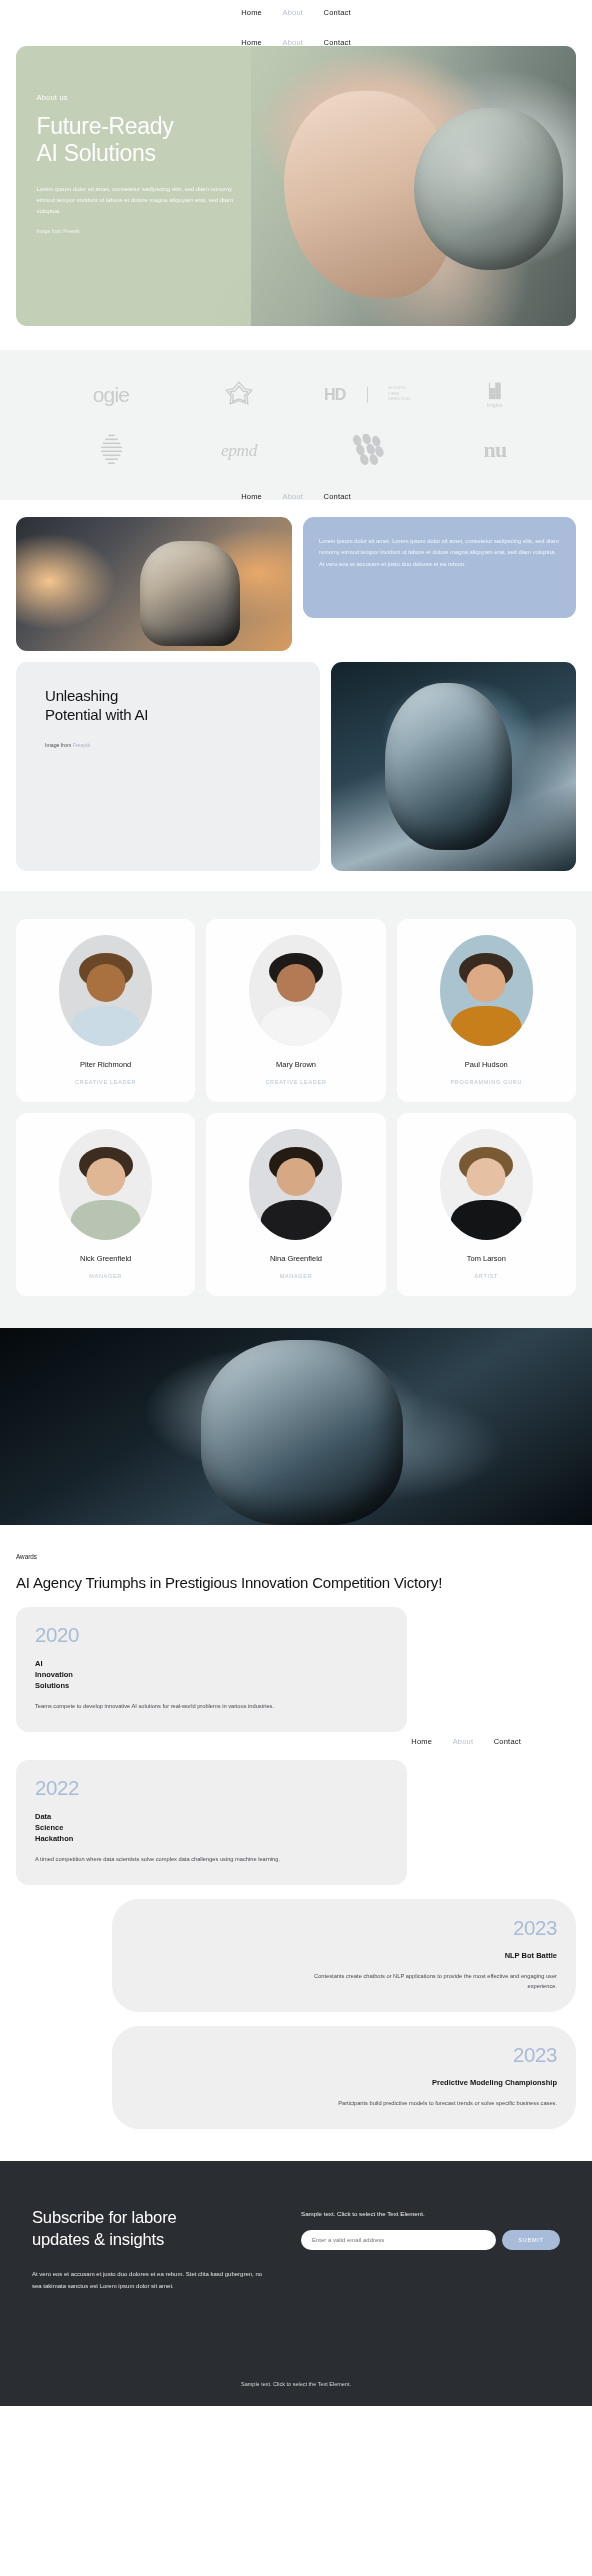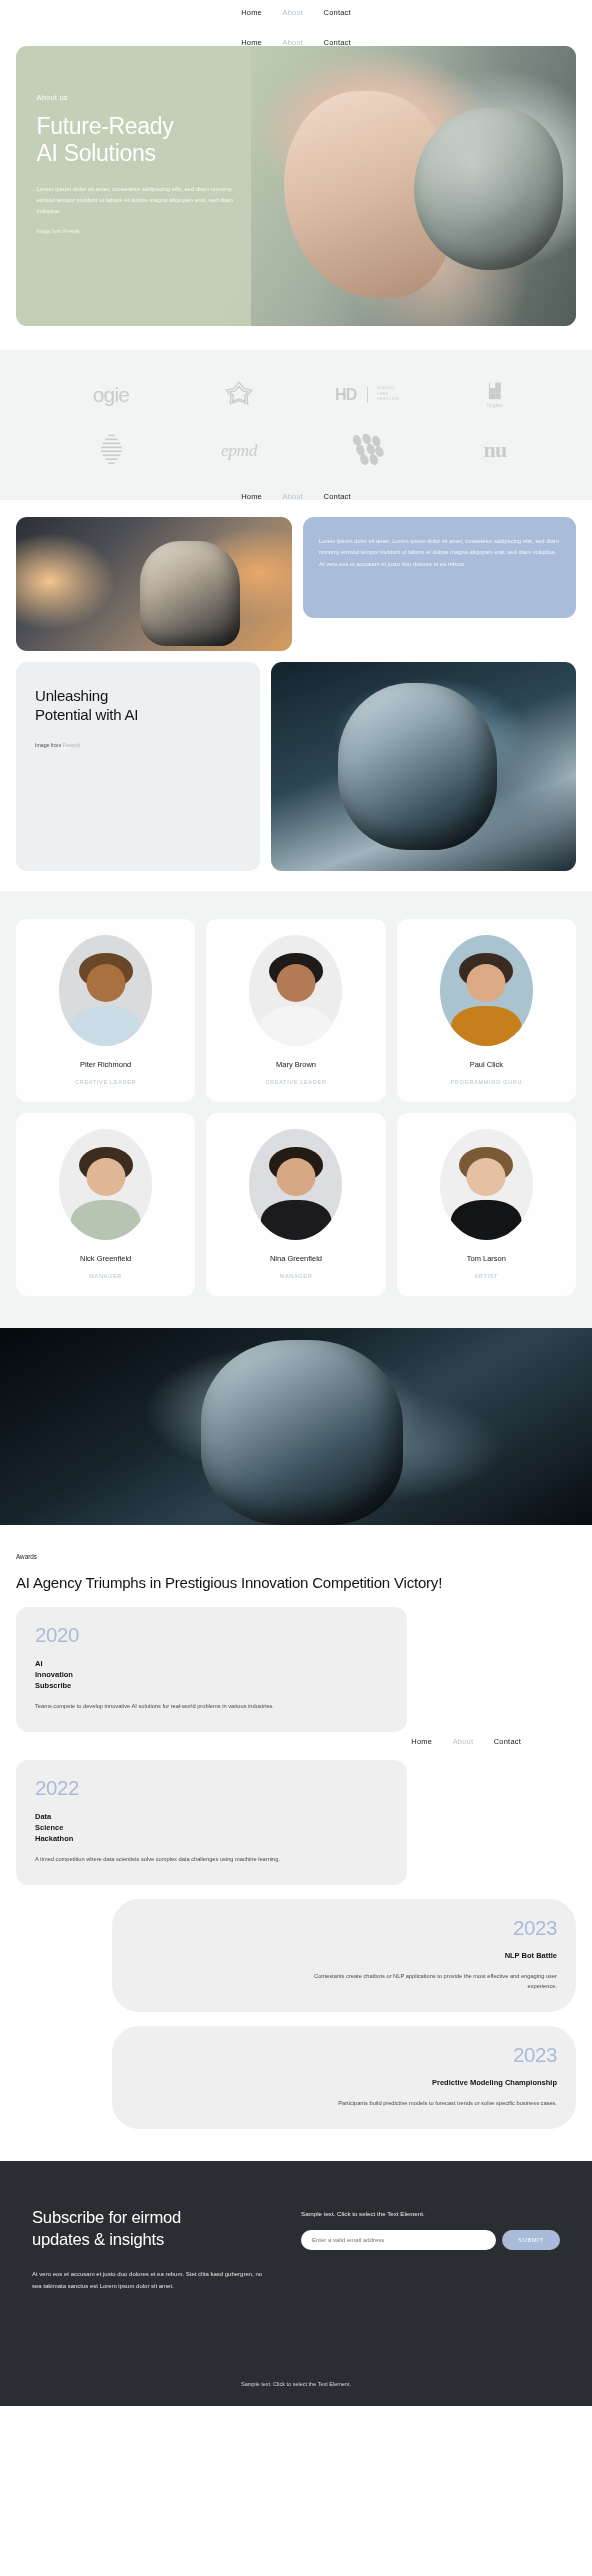--- a/index.html
+++ b/index.html
@@ -85,21 +85,21 @@
     padding: 27px 33px 32px 47px;
     display: grid;
     grid-template-columns: repeat(4, 1fr);
     row-gap: 20.5px;
     align-items: center;
     justify-items: center;
     position: relative;
   }
   .logo { color: #c9cbcc; display:flex; align-items:center; justify-content:center; height: 35px; }
   .logo-ogie { font-size: 21px; letter-spacing: -0.8px; font-family:"Liberation Sans",sans-serif; }
-  .logo-hd { display:flex; align-items:center; gap:10px; }
+  .logo-hd { display:flex; align-items:center; gap:21px; }
   .logo-hd .hd { font-size: 16px; font-weight: 600; letter-spacing:-0.8px; }
   .logo-hd .bar { width:0.8px; height:16px; background:#cfd1d2; }
   .logo-hd .sub { font-size: 3.6px; line-height: 1.5; letter-spacing: 0.2px; }
   .logo-brighto { display:flex; flex-direction:column; align-items:center; gap:2.4px; }
   .logo-brighto .txt { font-size: 4.7px; letter-spacing:0.2px; }
   .logo-epmd { font-family: "Liberation Serif", serif; font-size: 17.4px; font-style: italic; letter-spacing:-0.4px; }
   .logo-nu { font-family: "Liberation Serif", serif; font-size: 22px; font-weight: 700; letter-spacing:-0.8px; }
 
   
   .sec2 { padding: 17.4px 16px 0 16px; }
@@ -126,22 +126,22 @@
   }
   .blue-card {
     flex: 1; min-height: 101px; border-radius: 11px;
     background: #a9bddb;
     padding: 19px 16px;
     color: #f2f5fa;
     font-size: 5.8px; line-height: 2.0;
   }
   .sec2-row2 { display:flex; gap:11px; margin-top: 11px; align-items: stretch; }
   .grey-card {
-    width: 244px; border-radius: 11px; background: #eeeff0;
-    padding: 24px 19px 19px 19px;
+    width: 304px; border-radius: 11px; background: #eeeff0;
+    padding: 24px 19px 19px 29px;
   }
   .grey-card h2 { font-size: 15px; font-weight: 400; line-height: 1.3; color:#121416; letter-spacing:-0.2px;}
   .grey-card .credit { margin-top: 17.4px; font-size: 5.2px; color:#4a4d52; }
   .grey-card .credit .lnk { color:#a8b6c9; }
   .card-cyborg {
     flex: 1; border-radius: 11px; min-height: 209px;
     background:
       radial-gradient(48% 40% at 52% 34%, #7fa8bd 0%, rgba(127,168,189,0) 66%),
       radial-gradient(40% 50% at 72% 60%, #57707f 0%, rgba(87,112,127,0) 70%),
       linear-gradient(160deg,#13232c 0%, #2c4653 42%, #9fb3bd 70%, #1b2b33 100%);
@@ -397,21 +397,21 @@
     <div class="m-name">Mary Brown</div>
     <div class="m-role">CREATIVE LEADER</div>
   </div>
 
   <div class="member">
     <div class="avatar" style="background:#a9c4ce">
       <div class="hair" style="background:#3a2b20"></div>
       <div class="head" style="background:#dcab85"></div>
       <div class="body" style="background:#c77f1b"></div>
     </div>
-    <div class="m-name">Paul Click</div>
+    <div class="m-name">Paul Hudson</div>
     <div class="m-role">PROGRAMMING GURU</div>
   </div>
 
   <div class="member">
     <div class="avatar" style="background:#ededee">
       <div class="hair" style="background:#3d2d20"></div>
       <div class="head" style="background:#e0b795"></div>
       <div class="body" style="background:#b7c4b2"></div>
     </div>
     <div class="m-name">Nick Greenfield</div>
@@ -442,21 +442,21 @@
 <div class="hero-dark"></div>
 
 <div class="awards">
   <div class="awards-kicker">Awards</div>
   <div class="awards-title">AI Agency Triumphs in Prestigious Innovation Competition Victory!</div>
 
   <div class="award left">
     <div class="year">2020</div>
     <div class="name" style="white-space:pre-line">AI
 Innovation
-Subscribe</div>
+Solutions</div>
     <div class="desc">Teams compete to develop innovative AI solutions for real-world problems in various industries.</div>
   </div>
 
   <div class="navbar" style="position:relative;justify-content:flex-end;padding-right:87px;margin-top:4.7px;">
     <a>Home</a>
     <a class="dim">About</a>
     <a>Contact</a>
   </div>
 
   <div class="award left">
@@ -477,21 +477,21 @@
     <div class="year">2023</div>
     <div class="name" style="white-space:pre-line">Predictive Modeling Championship</div>
     <div class="desc">Participants build predictive models to forecast trends or solve specific business cases.</div>
   </div>
 </div>
 
 <div class="footer">
   <div class="footer-grid">
     <div class="footer-left">
       <h2>
-        <span>Subscribe for eirmod</span><br>
+        <span>Subscribe for labore</span><br>
         <span>updates &amp; insights</span>
       </h2>
       <p>At vero eos et accusam et justo duo dolores et ea rebum. Stet clita kasd gubergren, no sea takimata sanctus est Lorem ipsum dolor sit amet.</p>
     </div>
     <div class="footer-right">
       <div class="footer-sample">Sample text. Click to select the Text Element.</div>
       <div class="subscribe-row">
         <input class="email-input" type="text" placeholder="Enter a valid email address" style="">
         <button class="submit-btn">SUBMIT</button>
       </div>

